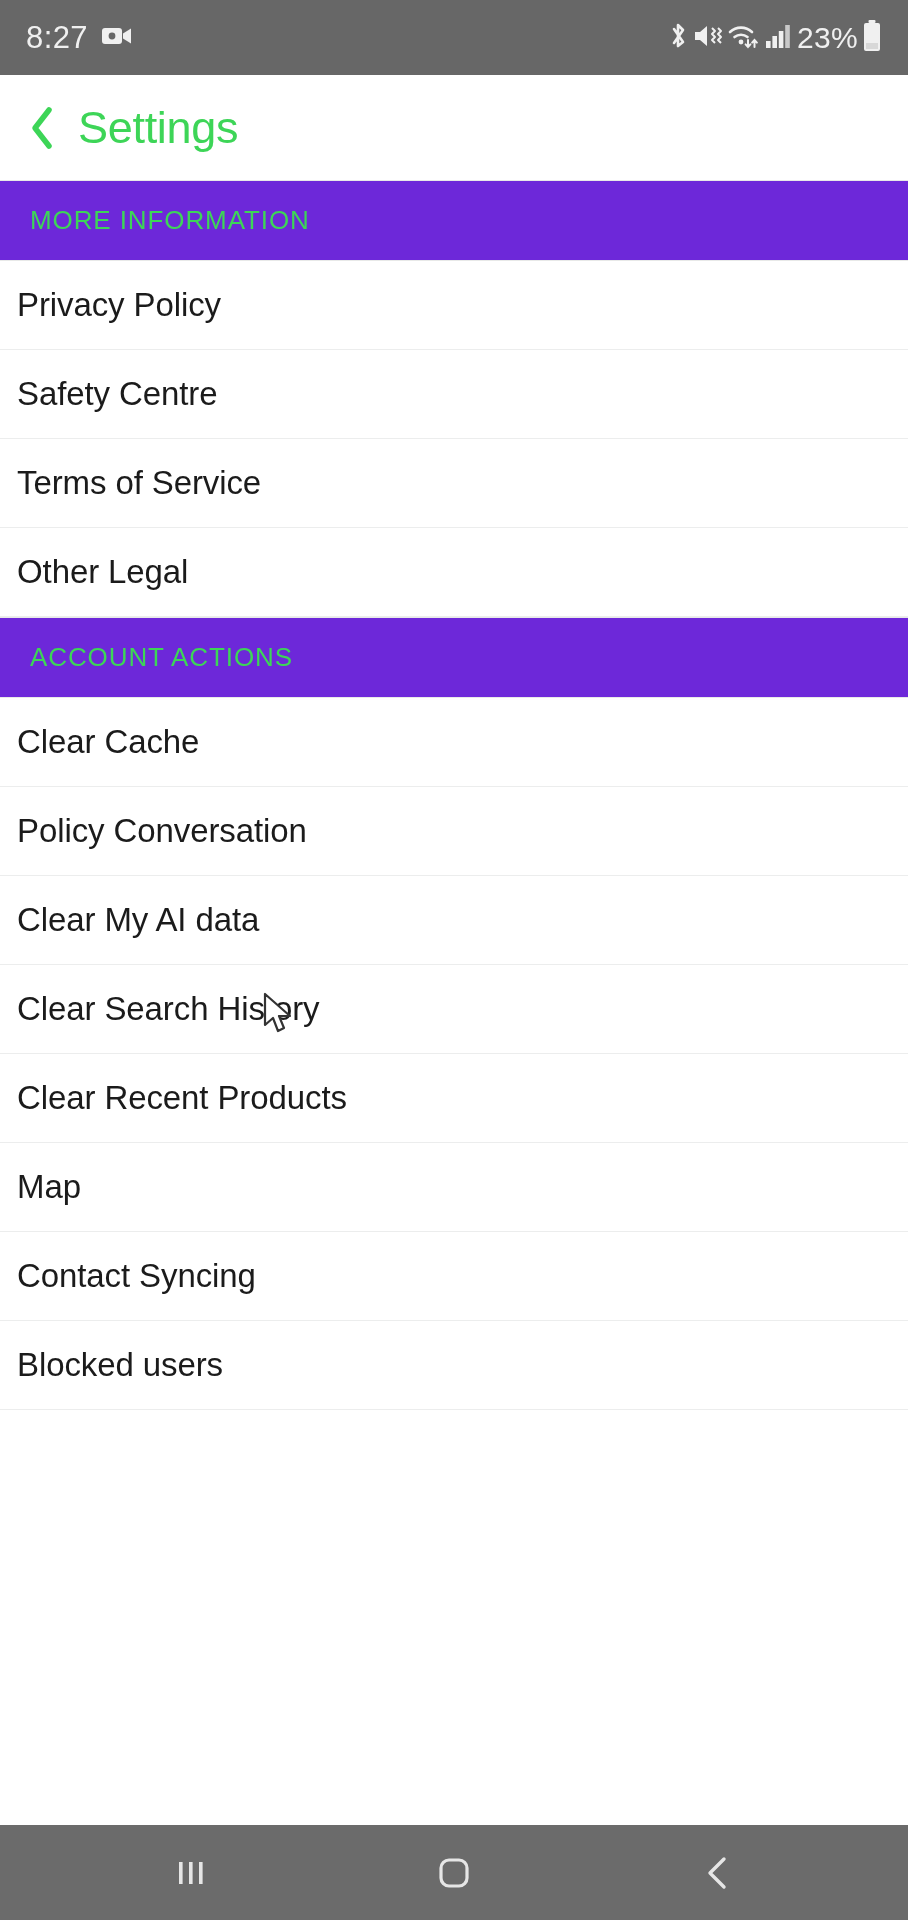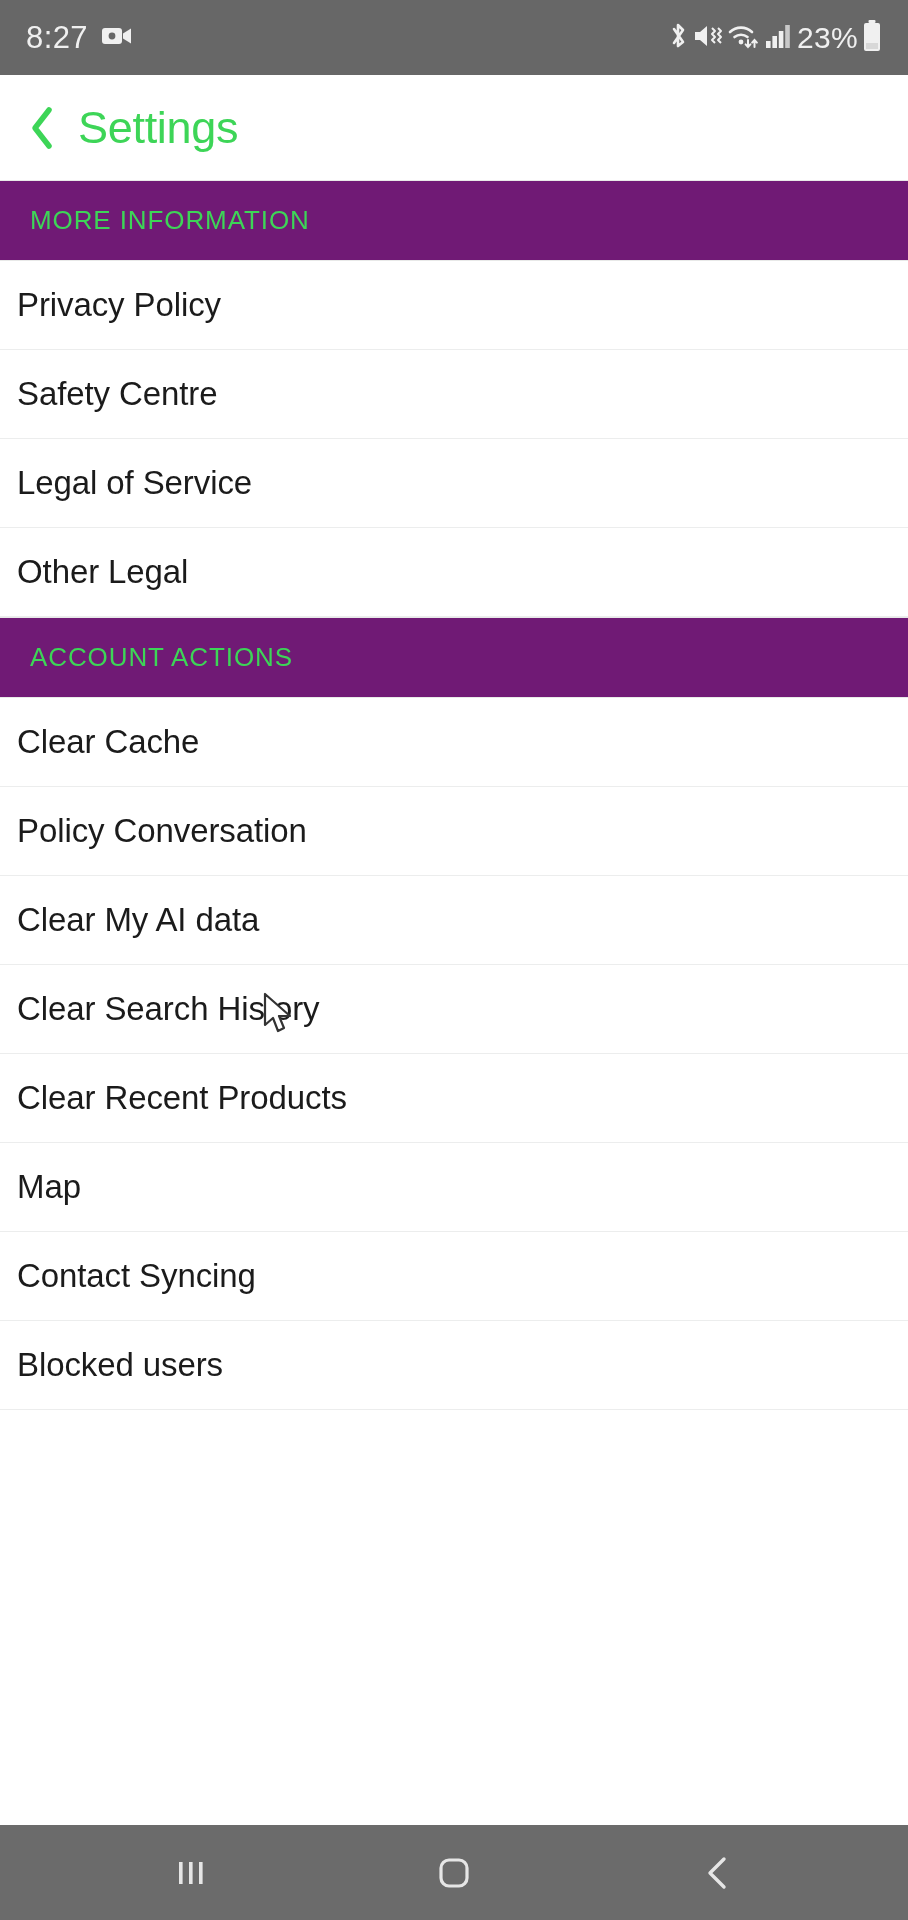--- a/index.html
+++ b/index.html
@@ -39,21 +39,21 @@
     color:#3dd557;
     font-weight:400;
     letter-spacing:-.3px;
     line-height:1;
   }
 
   
   .list{ flex:1 1 auto; overflow:hidden; background:#fff; }
   .section-head{
     height:81px;
-    background:#701a75;
+    background:#6d28d9;
     border-top:1px solid #e8e9e8;
     border-bottom:1px solid #e8e9e8;
     display:flex; align-items:center;
     padding:0 30px;
   }
   .section-head span{
     font-size:26px;
     color:#3dd557;
     letter-spacing:.9px;
     font-weight:400;
@@ -155,21 +155,21 @@
     <div class="section-head">
       <span>MORE INFORMATION</span>
     </div>
     <div class="row">
       <span>Privacy Policy</span>
     </div>
     <div class="row">
       <span>Safety Centre</span>
     </div>
     <div class="row">
-      <span>Legal of Service</span>
+      <span>Terms of Service</span>
     </div>
     <div class="row">
       <span>Other Legal</span>
     </div>
 
     <div class="section-head">
       <span>ACCOUNT ACTIONS</span>
     </div>
     <div class="row">
       <span>Clear Cache</span>

